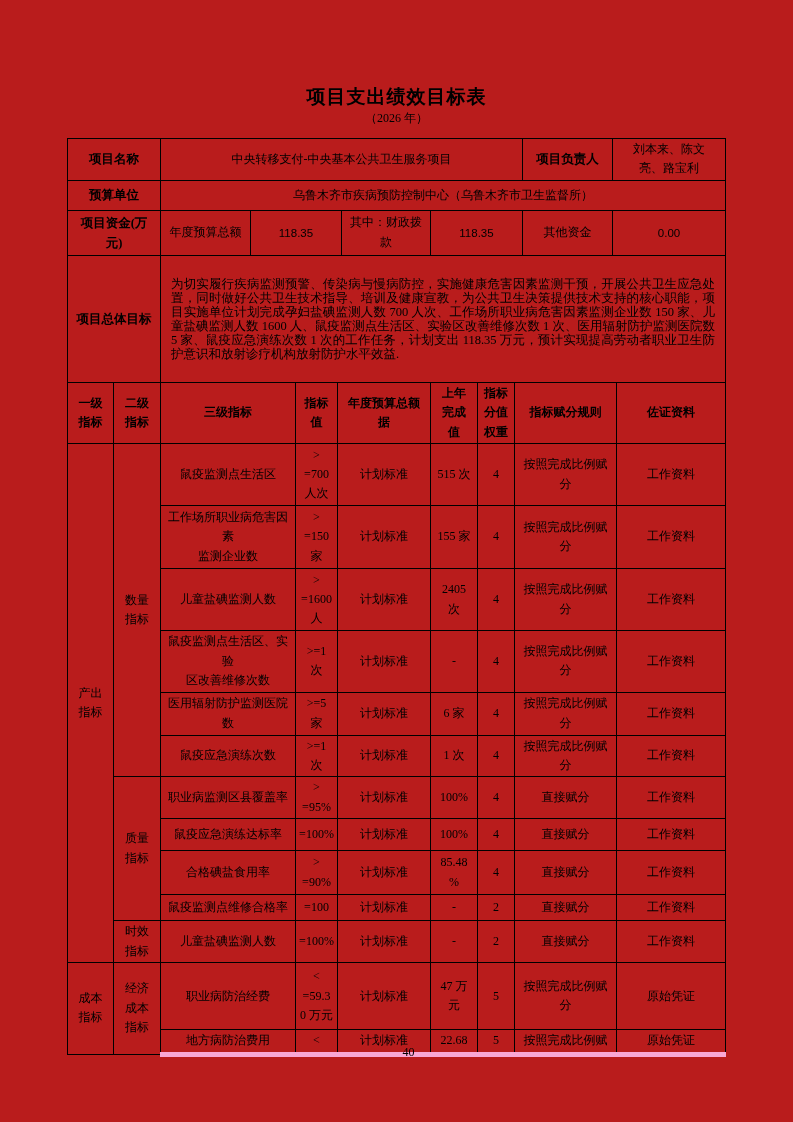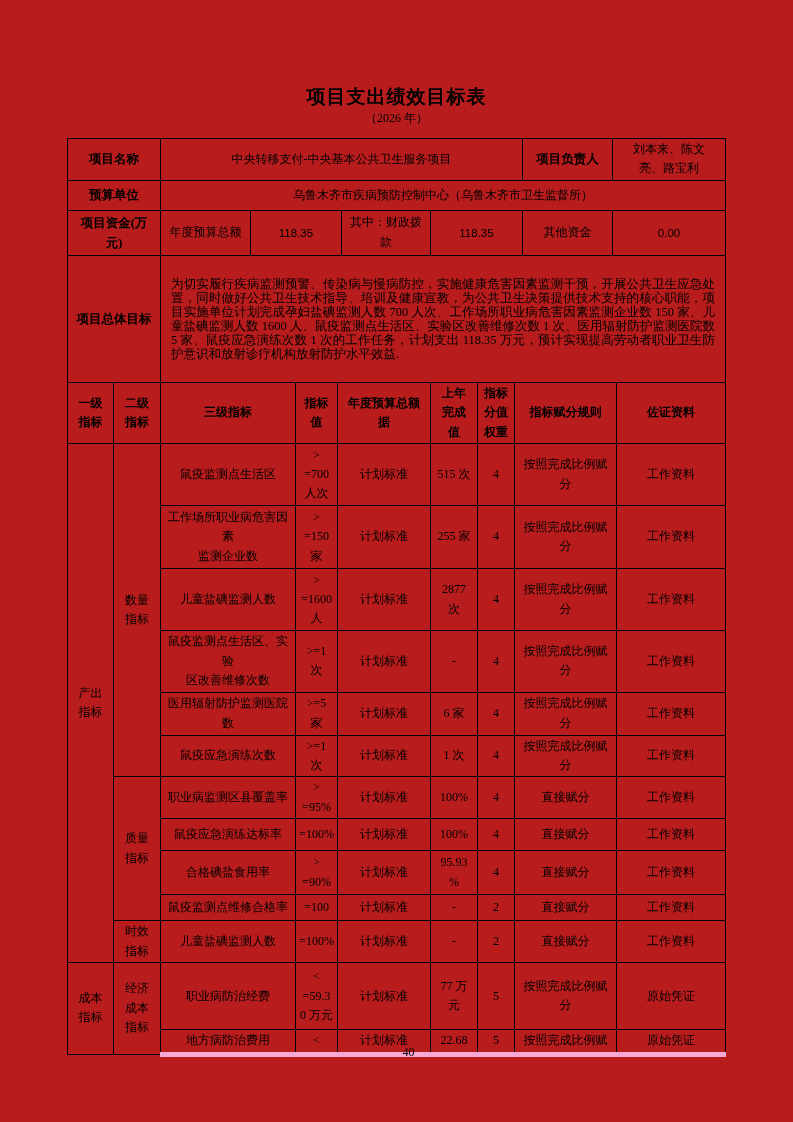--- a/index.html
+++ b/index.html
@@ -154,33 +154,33 @@
 分</td>
         <td>工作资料</td>
       </tr>
       <tr style="height:63px">
         <td>工作场所职业病危害因素
 监测企业数</td>
         <td>&gt;
 =150
 家</td>
         <td>计划标准</td>
-        <td>255 家</td>
+        <td>155 家</td>
         <td>4</td>
         <td>按照完成比例赋
 分</td>
         <td>工作资料</td>
       </tr>
       <tr style="height:62px">
         <td>儿童盐碘监测人数</td>
         <td>&gt;
 =1600
 人</td>
         <td>计划标准</td>
-        <td>2877
+        <td>2405
 次</td>
         <td>4</td>
         <td>按照完成比例赋
 分</td>
         <td>工作资料</td>
       </tr>
       <tr style="height:47px">
         <td>鼠疫监测点生活区、实验
 区改善维修次数</td>
         <td>&gt;=1
@@ -233,21 +233,21 @@
         <td>100%</td>
         <td>4</td>
         <td>直接赋分</td>
         <td>工作资料</td>
       </tr>
       <tr style="height:44px">
         <td>合格碘盐食用率</td>
         <td>&gt;
 =90%</td>
         <td>计划标准</td>
-        <td>95.93
+        <td>85.48
 %</td>
         <td>4</td>
         <td>直接赋分</td>
         <td>工作资料</td>
       </tr>
       <tr style="height:26px">
         <td>鼠疫监测点维修合格率</td>
         <td>=100</td>
         <td>计划标准</td>
         <td>-</td>
@@ -270,21 +270,21 @@
         <td rowspan="2">成本
 指标</td>
         <td rowspan="2">经济
 成本
 指标</td>
         <td>职业病防治经费</td>
         <td>&lt;
 =59.3
 0 万元</td>
         <td>计划标准</td>
-        <td>77 万
+        <td>47 万
 元</td>
         <td>5</td>
         <td>按照完成比例赋
 分</td>
         <td>原始凭证</td>
       </tr>
       <tr style="height:24px" class="last">
         <td>地方病防治费用</td>
         <td>&lt;</td>
         <td>计划标准</td>

